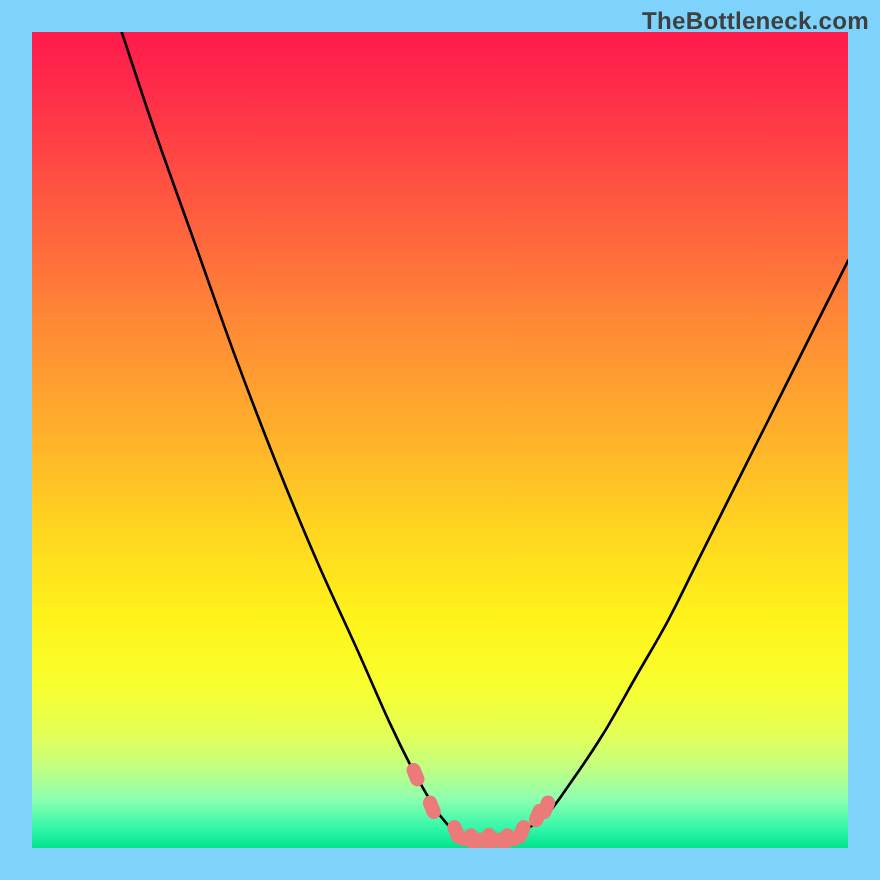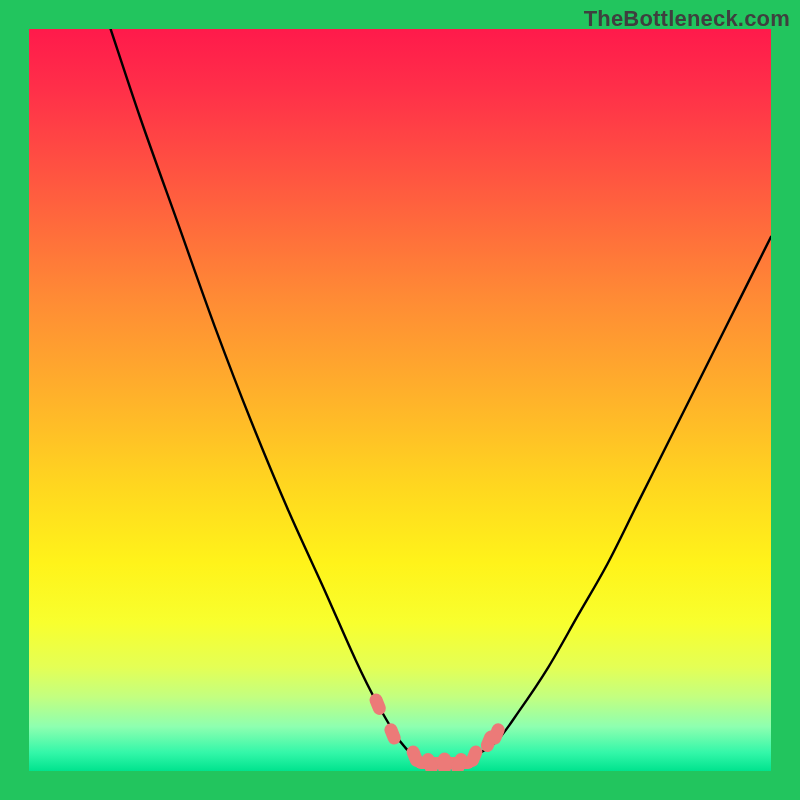--- a/index.html
+++ b/index.html
@@ -7,21 +7,21 @@
     padding: 0;
     width: 800px;
     height: 800px;
     overflow: hidden;
     background: #000;
     font-family: Arial, Helvetica, sans-serif;
   }
   .frame {
     position: absolute;
     inset: 0;
-    background: #22c55e;
+    background: #7dd3fc;
   }
   .plot {
     position: absolute;
     left: 29px;
     top: 29px;
     width: 742px;
     height: 742px;
     overflow: hidden;
   }
   .gradient {

